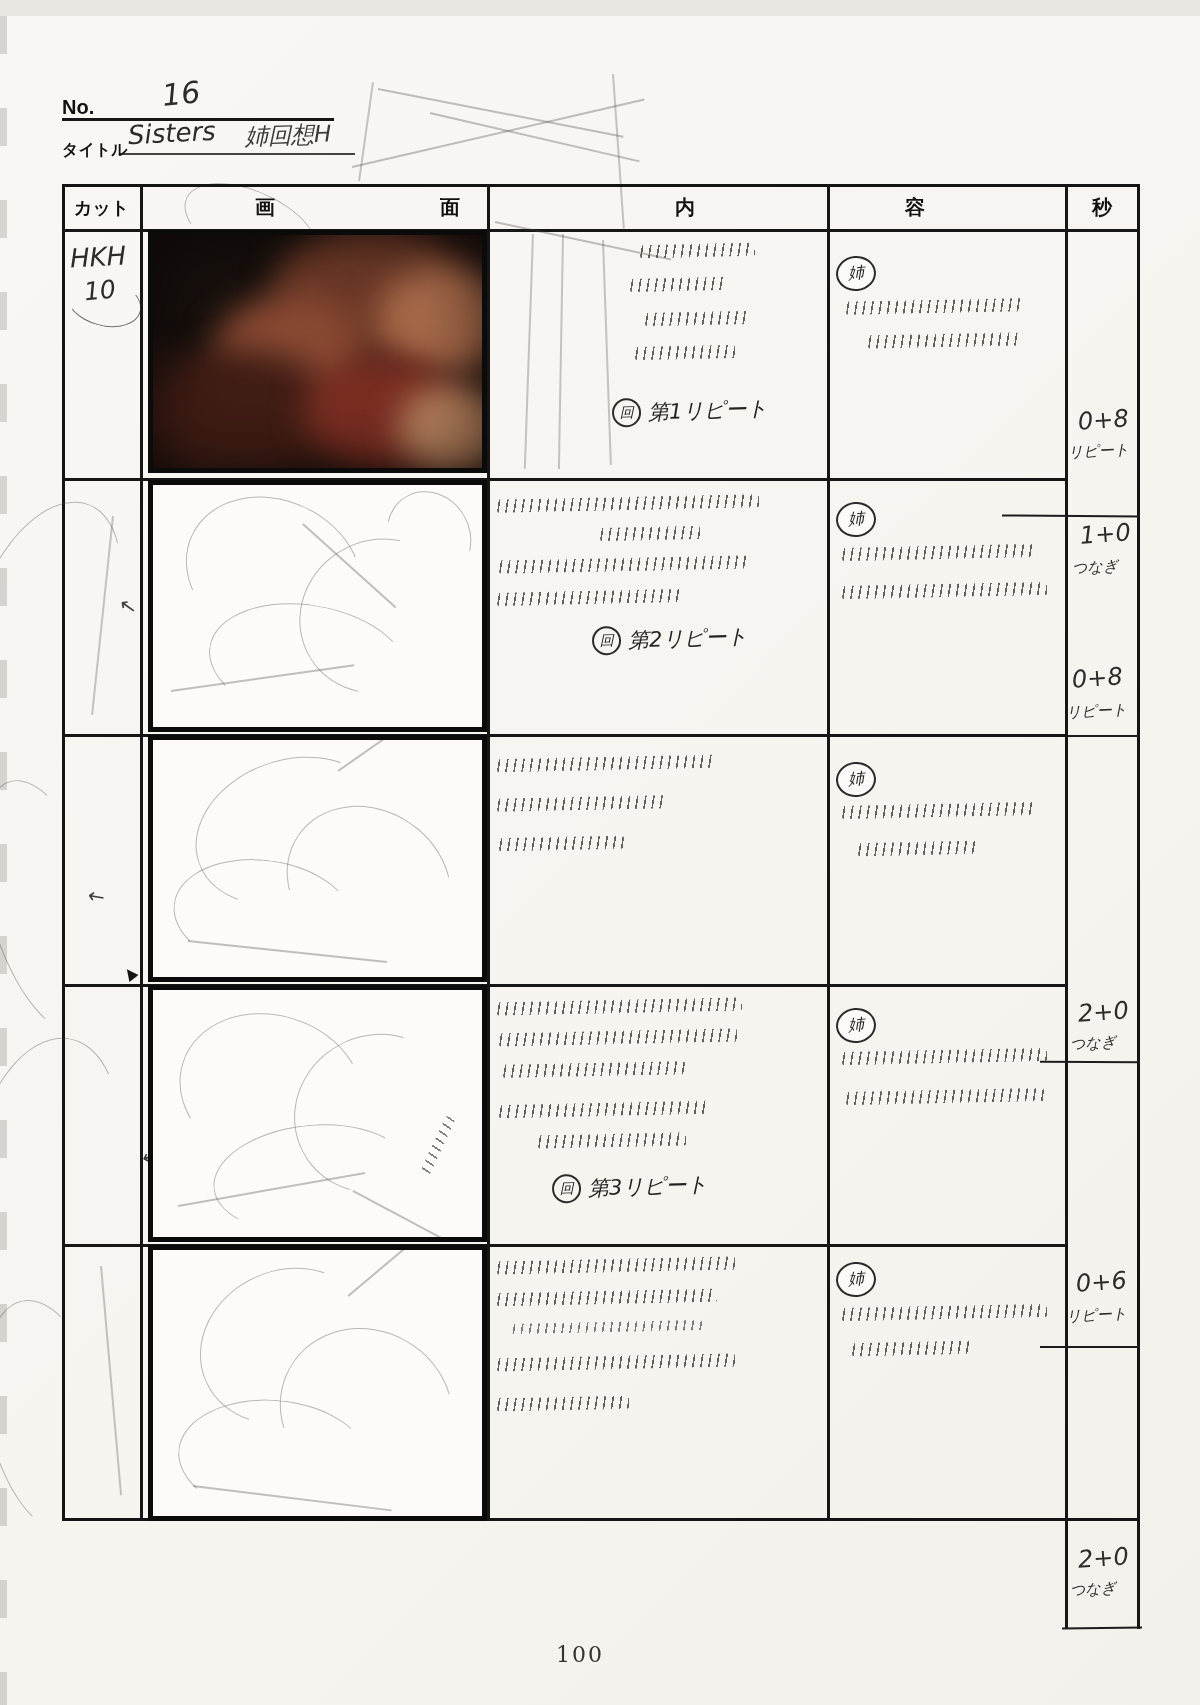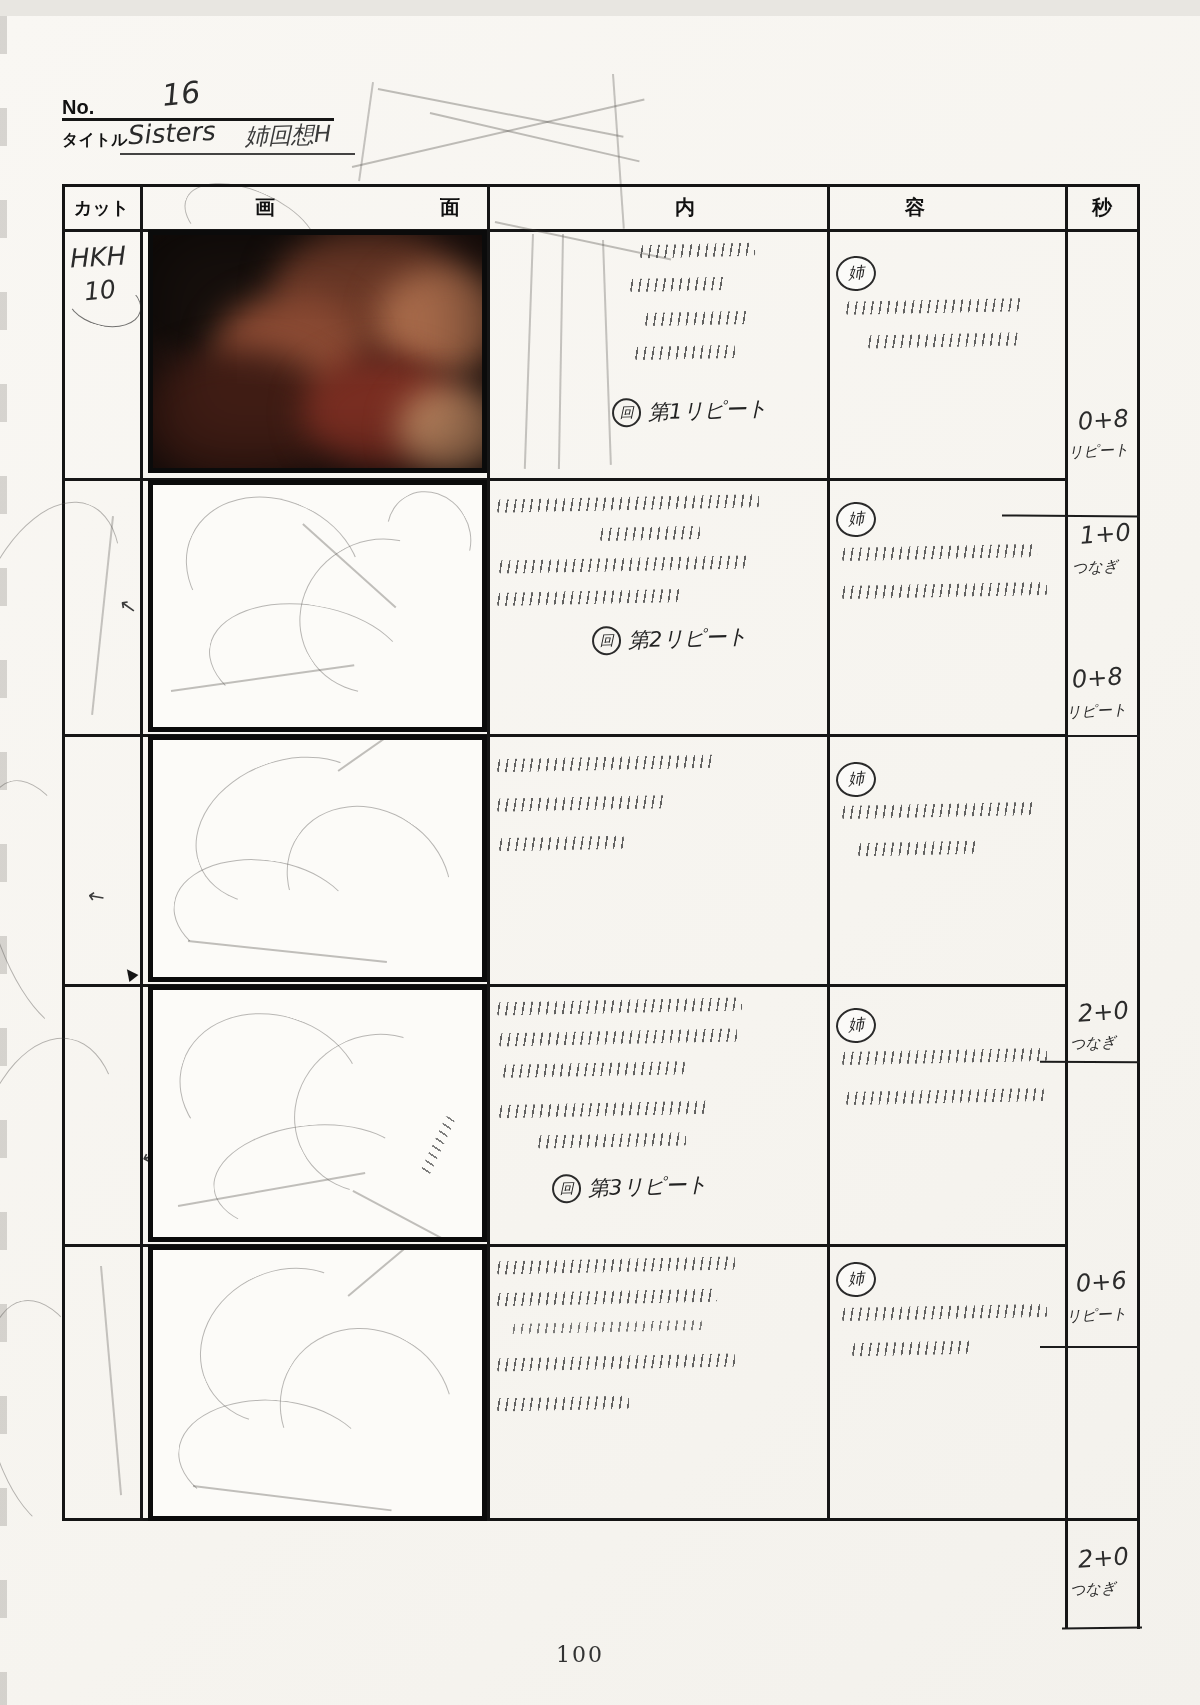--- a/index.html
+++ b/index.html
@@ -33,21 +33,21 @@
 <body>
 
 <div id="page">
 
   <div class="edge"></div>
 
   <div class="print" style="left:62px;top:80px;font-size:20px;">No.</div>
   <div class="hw" style="left:162px;top:60px;font-size:30px;transform:rotate(-6deg);">16</div>
   <div class="hline" style="left:62px;top:102px;width:272px;height:2.5px;"></div>
 
-  <div class="print" style="left:62px;top:114px;font-size:16px;font-family:Liberation Mono, monospace;">タイトル</div>
+  <div class="print" style="left:62px;top:124px;font-size:16px;font-family:Liberation Mono, monospace;">タイトル</div>
   <div class="hw" style="left:128px;top:102px;font-size:26px;transform:rotate(-3deg);">Sisters</div>
   <div class="hw" style="left:245px;top:104px;font-size:23px;transform:rotate(-2deg);color:#3a3a3a;">姉回想H</div>
   <div class="hline" style="left:120px;top:137px;width:235px;height:2px;opacity:.8;"></div>
 
   <div class="pline" style="left:352px;top:150px;width:300px;transform:rotate(-13deg);"></div>
   <div class="pline" style="left:378px;top:72px;width:250px;transform:rotate(11deg);"></div>
   <div class="vpline" style="left:372px;top:66px;height:100px;transform:rotate(8deg);"></div>
   <div class="vpline" style="left:612px;top:58px;height:155px;transform:rotate(-4deg);"></div>
   <div class="pline" style="left:430px;top:96px;width:215px;transform:rotate(13deg);"></div>
   <div class="arc" style="left:180px;top:175px;width:140px;height:70px;transform:rotate(24deg);"></div>

